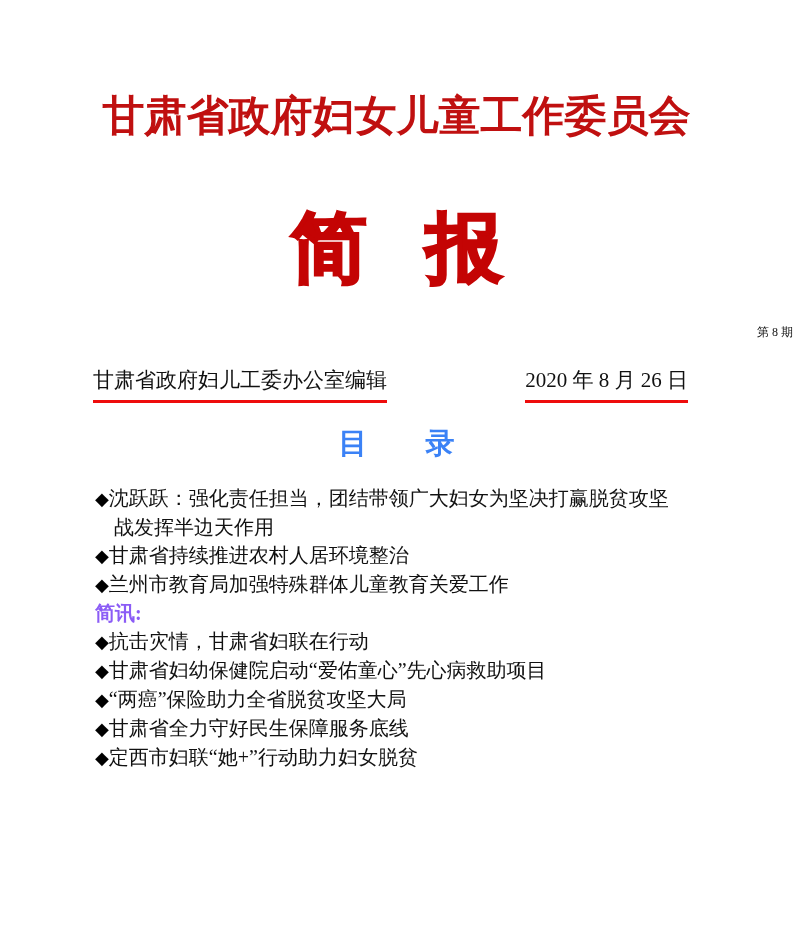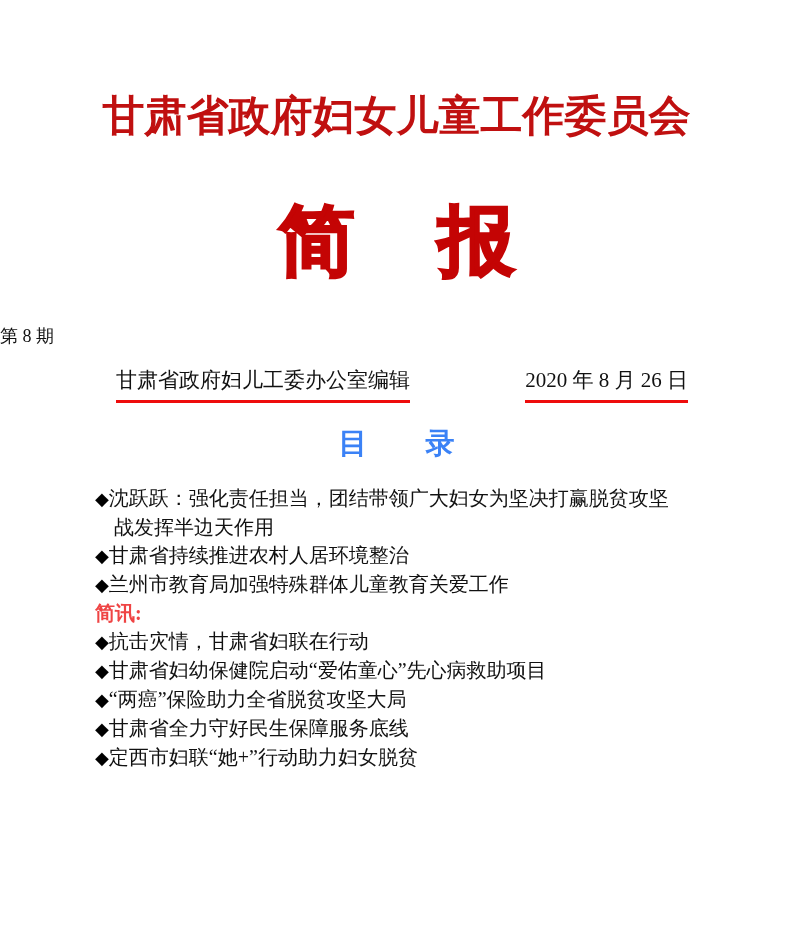--- a/index.html
+++ b/index.html
@@ -26,42 +26,42 @@
     color: #c01010;
     letter-spacing: 0px;
     white-space: nowrap;
   }
   .bulletin-title {
     position: absolute;
     top: 206px;
     left: 0;
     width: 100%;
     text-align: center;
-    font-family: Liberation Mono, monospace;
+    font-family: Liberation Sans, sans-serif;
     font-size: 76px;
     line-height: 1.1;
     font-weight: 900;
     color: #c40404;
     -webkit-text-stroke: 2.5px #c40404;
     word-spacing: 38px;
     white-space: nowrap;
   }
   .issue {
     position: absolute;
     top: 324px;
     left: 0;
     width: 100%;
-    text-align: left;
-    font-size: 18px;
+    text-align: right;
+    font-size: 12px;
     color: #111;
   }
   .meta-row {
     position: absolute;
     top: 366px;
-    left: 116px;
+    left: 93px;
     right: 105px;
     display: flex;
     justify-content: space-between;
     align-items: center;
   }
   .meta {
     font-size: 21px;
     color: #111;
     border-bottom: 3px solid #ee0c0c;
     padding-bottom: 6px;
@@ -92,21 +92,21 @@
     padding-left: 19px;
     text-indent: -19px;
   }
   .toc-text { white-space: pre-line; }
   .bullet {
     font-size: 18px;
     color: #000;
   }
   .toc-label {
     font-weight: bold;
-    color: #ef4444;
+    color: #8b5cf6;
   }
   .page-number {
     position: absolute;
     top: 887px;
     right: 106px;
     font-size: 17px;
     letter-spacing: 2px;
     color: #222;
     white-space: nowrap;
   }

